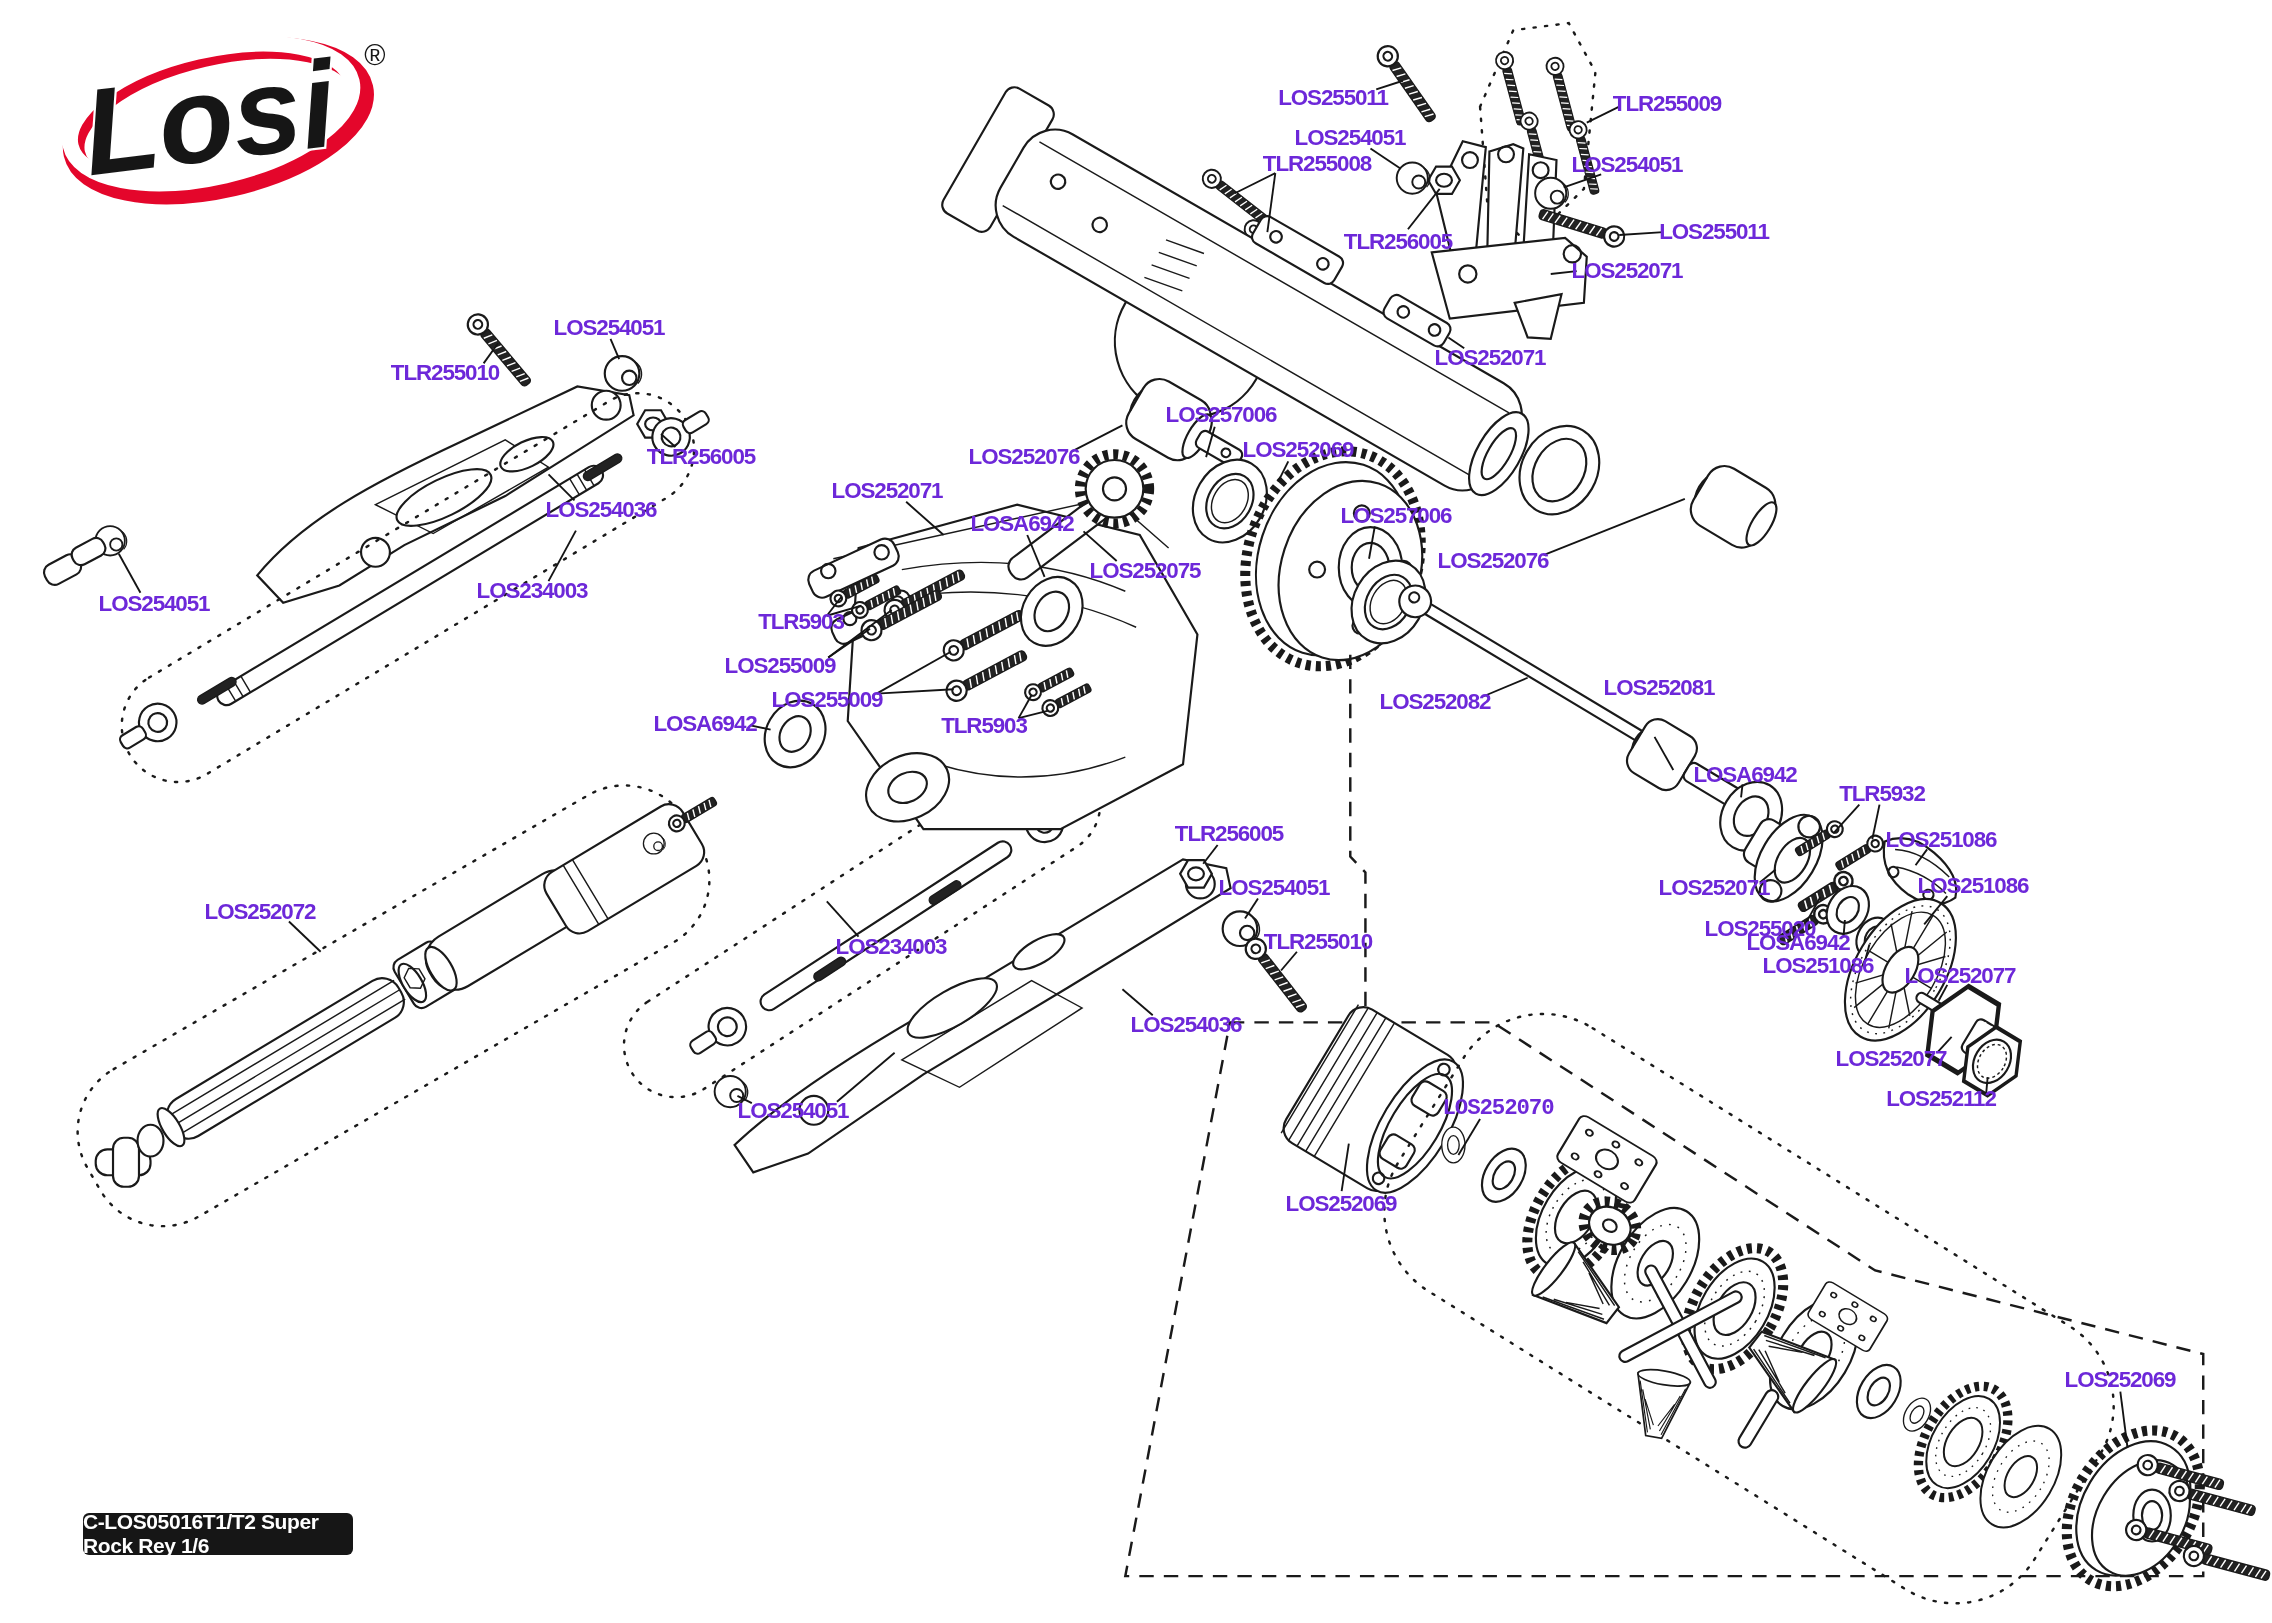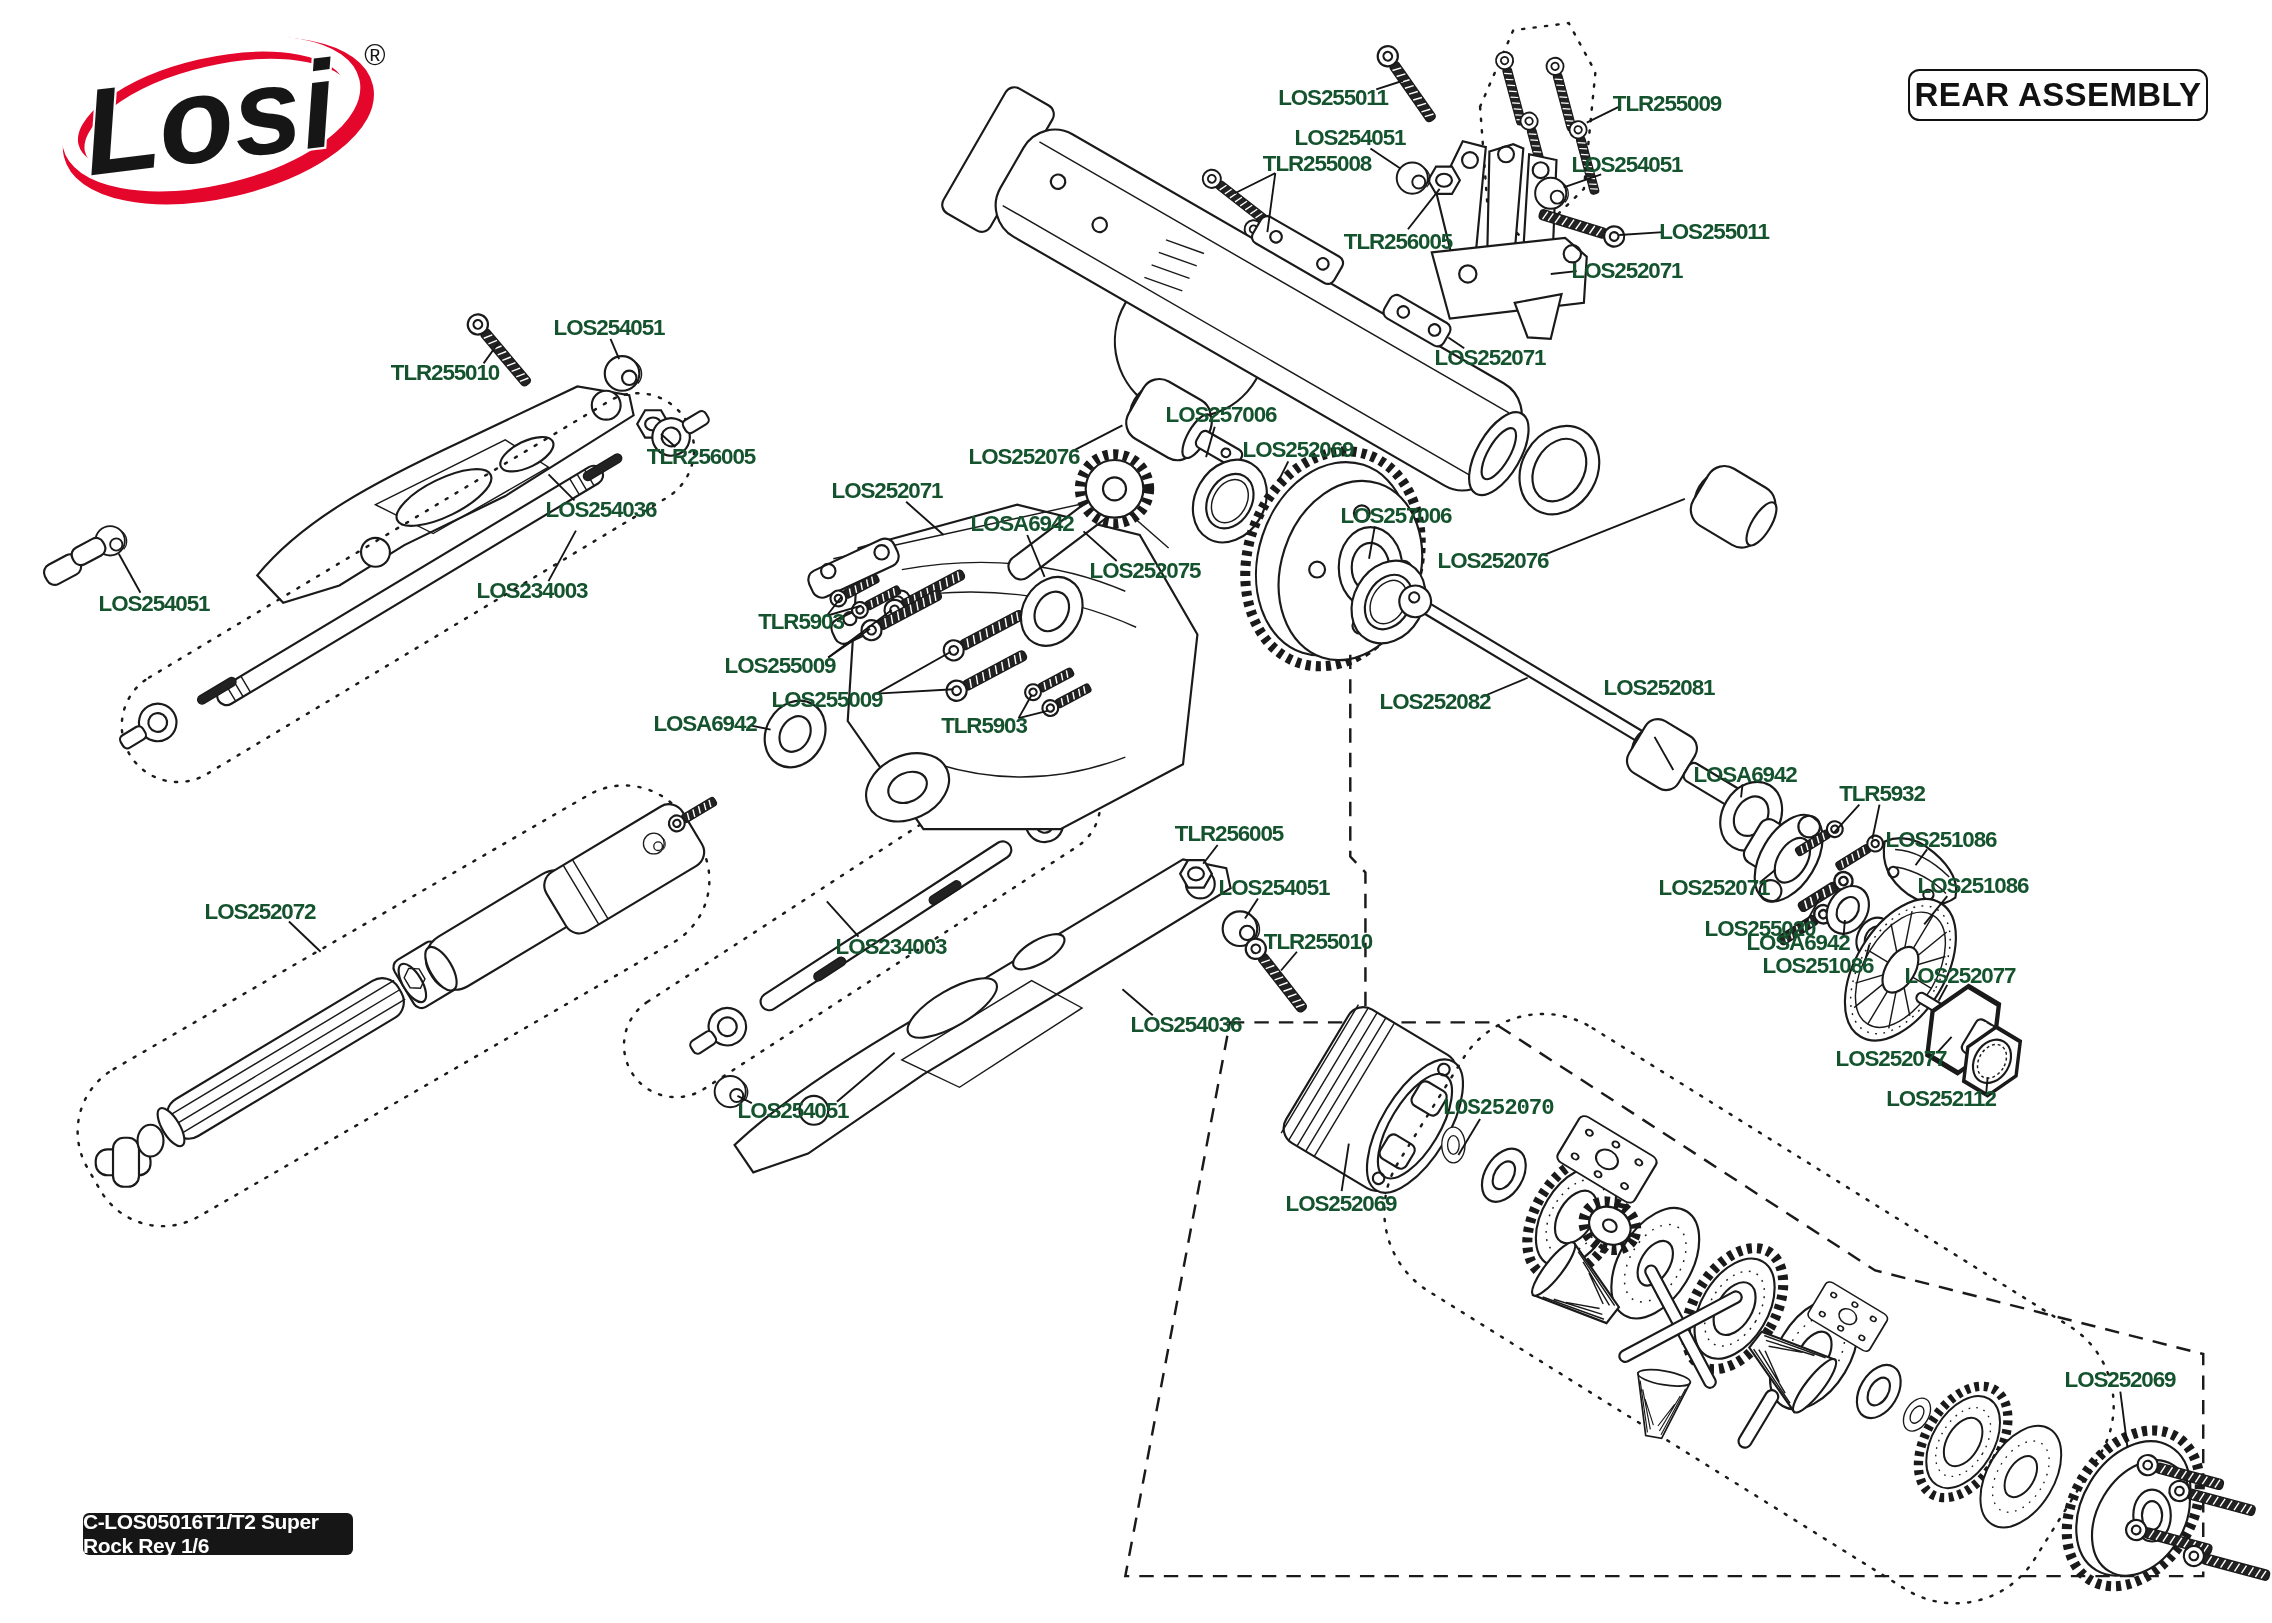--- a/index.html
+++ b/index.html
@@ -8,21 +8,21 @@
   svg{position:absolute;left:0;top:0;}
   .w{fill:#fff;stroke:#1a1a1a;stroke-width:3;}
   .dk{fill:#222;stroke:#1a1a1a;stroke-width:2;}
   .none{fill:none;stroke:#1a1a1a;stroke-width:3;}
   .thin{fill:none;stroke:#1a1a1a;stroke-width:2;}
   .tw{fill:none;stroke:#fff;stroke-width:2;}
   .dot{fill:none;stroke:#1a1a1a;stroke-width:3.4;stroke-dasharray:3 13;stroke-linecap:round;}
   .dash{fill:none;stroke:#1a1a1a;stroke-width:3.4;stroke-dasharray:20 14;}
   .teeth{fill:none;stroke:#1a1a1a;stroke-width:14;stroke-dasharray:7 7;}
   .part-label{position:absolute;transform:translate(-50%,-50%);font-size:22.4px;font-weight:600;
-    letter-spacing:-1.1px;color:#14532d;white-space:nowrap;}
+    letter-spacing:-1.1px;color:#6d28d9;white-space:nowrap;}
   .leader{stroke:#141414;stroke-width:2.6;fill:none;}
   .title-box{position:absolute;left:1908px;top:69px;width:296px;height:48px;border:2.9px solid #111;
     border-radius:11.5px;display:flex;align-items:center;justify-content:center;background:#fff;}
   .title-box span{font-size:33px;font-weight:bold;letter-spacing:0.4px;color:#111;}
   .footer-box{position:absolute;left:83px;top:1513px;width:270px;height:42px;background:#161616;
     border-radius:6px;display:flex;align-items:center;justify-content:center;}
   .footer-box span{color:#fff;font-size:21px;font-weight:bold;letter-spacing:-0.4px;}
   .logo{position:absolute;left:49px;top:27px;width:346px;height:184px;}
 </style>
 </head>
@@ -534,21 +534,18 @@
 
   <svg class="logo" width="346" height="184" viewBox="0 0 480 255">
     <g>
       <ellipse cx="235" cy="130" rx="205" ry="92" transform="rotate(-13 235 130)" fill="none" stroke="#e4062b" stroke-width="30"></ellipse>
       <ellipse cx="225" cy="120" rx="200" ry="88" transform="rotate(-13 225 120)" fill="none" stroke="#ffffff" stroke-width="22"></ellipse>
     </g>
     <text x="225" y="185" text-anchor="middle" transform="rotate(-7 225 150)" font-family="Liberation Sans, sans-serif" font-size="170" font-weight="bold" font-style="italic" fill="#161616" stroke="#ffffff" stroke-width="6" paint-order="stroke">Losi</text>
     <text x="452" y="52" text-anchor="middle" font-size="40" fill="#161616" font-family="Liberation Sans, sans-serif">®</text>
   </svg>
 
-  <div class="title-box">
-    <span>REAR ASSEMBLY</span>
-  </div>
 
   <div class="footer-box">
     <span>C-LOS05016T1/T2 Super Rock Rey 1/6</span>
   </div>
 </div>
 
 
 </body></html>

